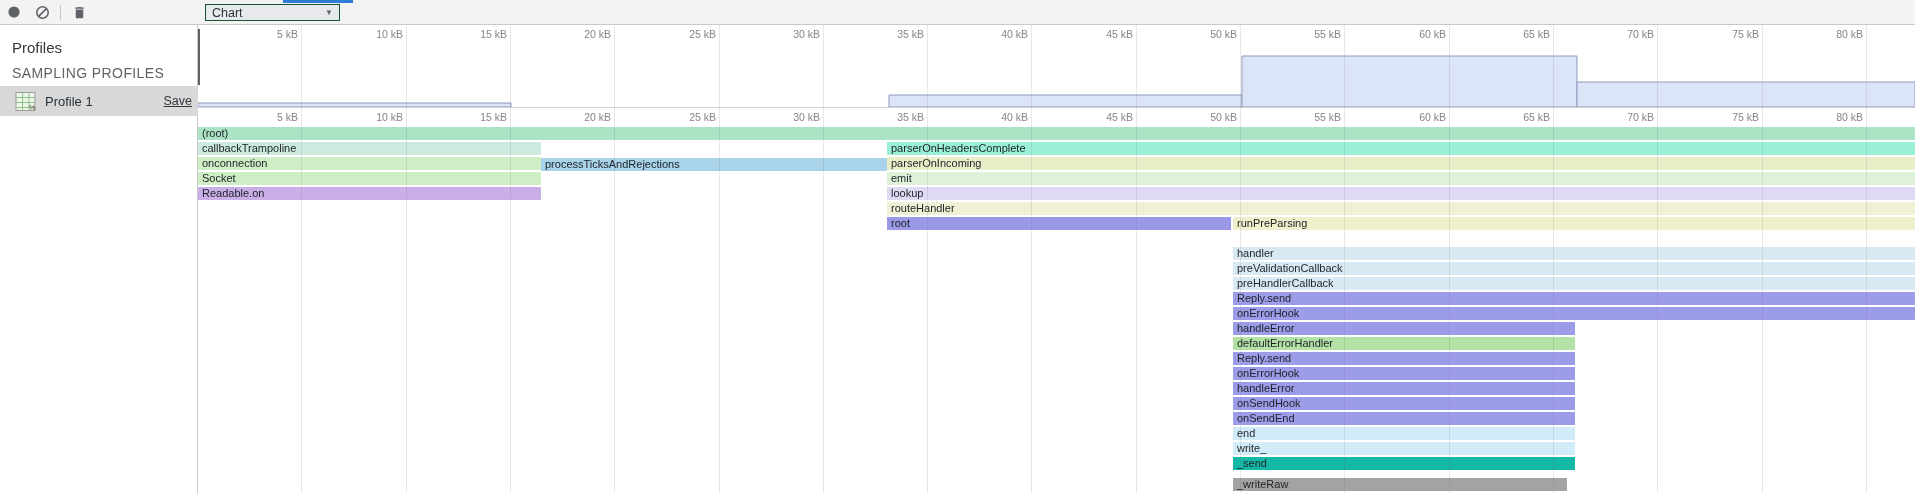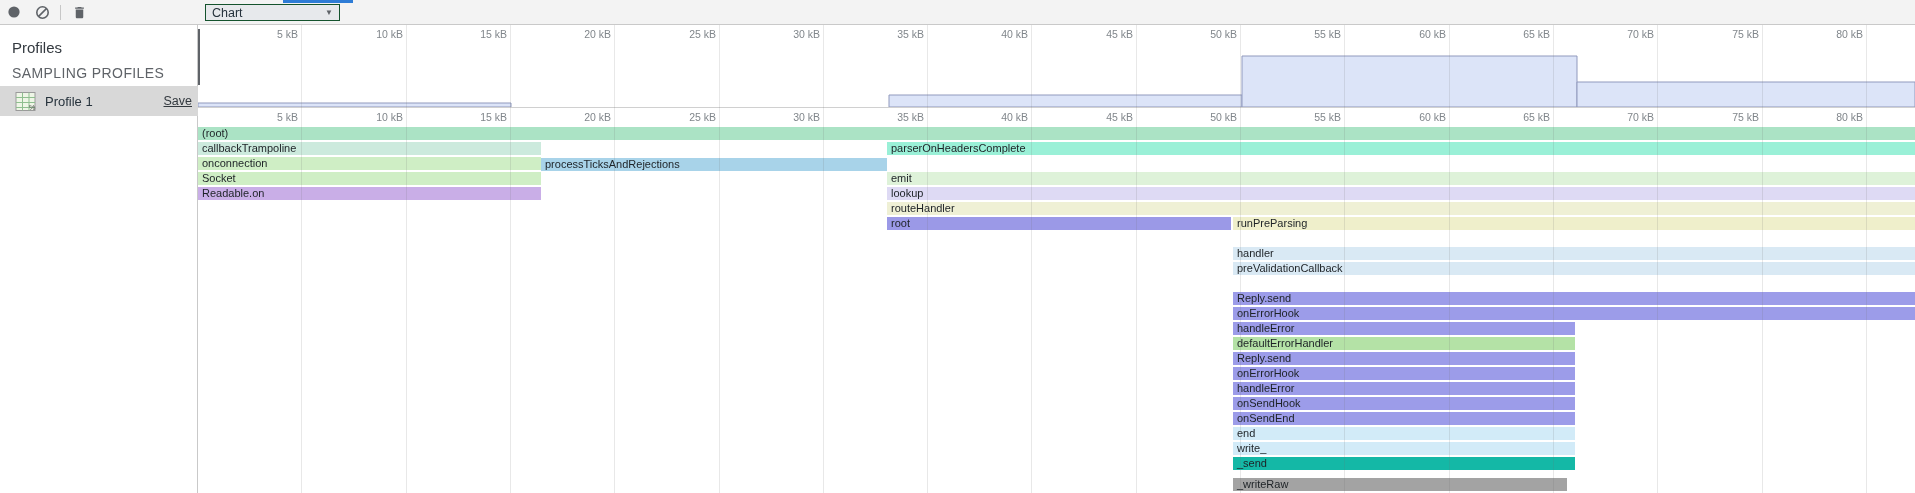--- a/index.html
+++ b/index.html
@@ -160,20 +160,23 @@
     </div>
     <div class="flame-bar" style="left: 343px; width: 346px; top: 133px; height: 13px; background: rgb(168, 211, 233);">
       <span class="lbl">processTicksAndRejections</span>
     </div>
     <div class="flame-bar" style="left: 689px; width: 1028px; top: 117px; height: 13px; background: rgb(154, 240, 215);">
       <span class="lbl">parserOnHeadersComplete</span>
     </div>
     <div class="flame-bar" style="left: 0px; width: 343px; top: 132px; height: 13px; background: rgb(207, 238, 197);">
       <span class="lbl">onconnection</span>
     </div>
+    <div class="flame-bar" style="left: 689px; width: 1028px; top: 132px; height: 13px; background: rgb(231, 238, 200);">
+      <span class="lbl">parserOnIncoming</span>
+    </div>
     <div class="flame-bar" style="left: 0px; width: 343px; top: 147px; height: 13px; background: rgb(207, 238, 197);">
       <span class="lbl">Socket</span>
     </div>
     <div class="flame-bar" style="left: 689px; width: 1028px; top: 147px; height: 13px; background: rgb(222, 242, 217);">
       <span class="lbl">emit</span>
     </div>
     <div class="flame-bar" style="left: 0px; width: 343px; top: 162px; height: 13px; background: rgb(201, 174, 231);">
       <span class="lbl">Readable.on</span>
     </div>
     <div class="flame-bar" style="left: 689px; width: 1028px; top: 162px; height: 13px; background: rgb(222, 218, 244);">
@@ -187,20 +190,23 @@
     </div>
     <div class="flame-bar" style="left: 1035px; width: 682px; top: 192px; height: 13px; background: rgb(239, 239, 203);">
       <span class="lbl">runPreParsing</span>
     </div>
     <div class="flame-bar" style="left: 1035px; width: 682px; top: 222px; height: 13px; background: rgb(217, 233, 244);">
       <span class="lbl">handler</span>
     </div>
     <div class="flame-bar" style="left: 1035px; width: 682px; top: 237px; height: 13px; background: rgb(217, 233, 244);">
       <span class="lbl">preValidationCallback</span>
     </div>
+    <div class="flame-bar" style="left: 1035px; width: 682px; top: 252px; height: 13px; background: rgb(217, 233, 244);">
+      <span class="lbl">preHandlerCallback</span>
+    </div>
     <div class="flame-bar" style="left: 1035px; width: 682px; top: 267px; height: 13px; background: rgb(156, 156, 233);">
       <span class="lbl">Reply.send</span>
     </div>
     <div class="flame-bar" style="left: 1035px; width: 682px; top: 282px; height: 13px; background: rgb(156, 156, 233);">
       <span class="lbl">onErrorHook</span>
     </div>
     <div class="flame-bar" style="left: 1035px; width: 342px; top: 297px; height: 13px; background: rgb(156, 156, 233);">
       <span class="lbl">handleError</span>
     </div>
     <div class="flame-bar" style="left: 1035px; width: 342px; top: 312px; height: 13px; background: rgb(180, 226, 166);">

